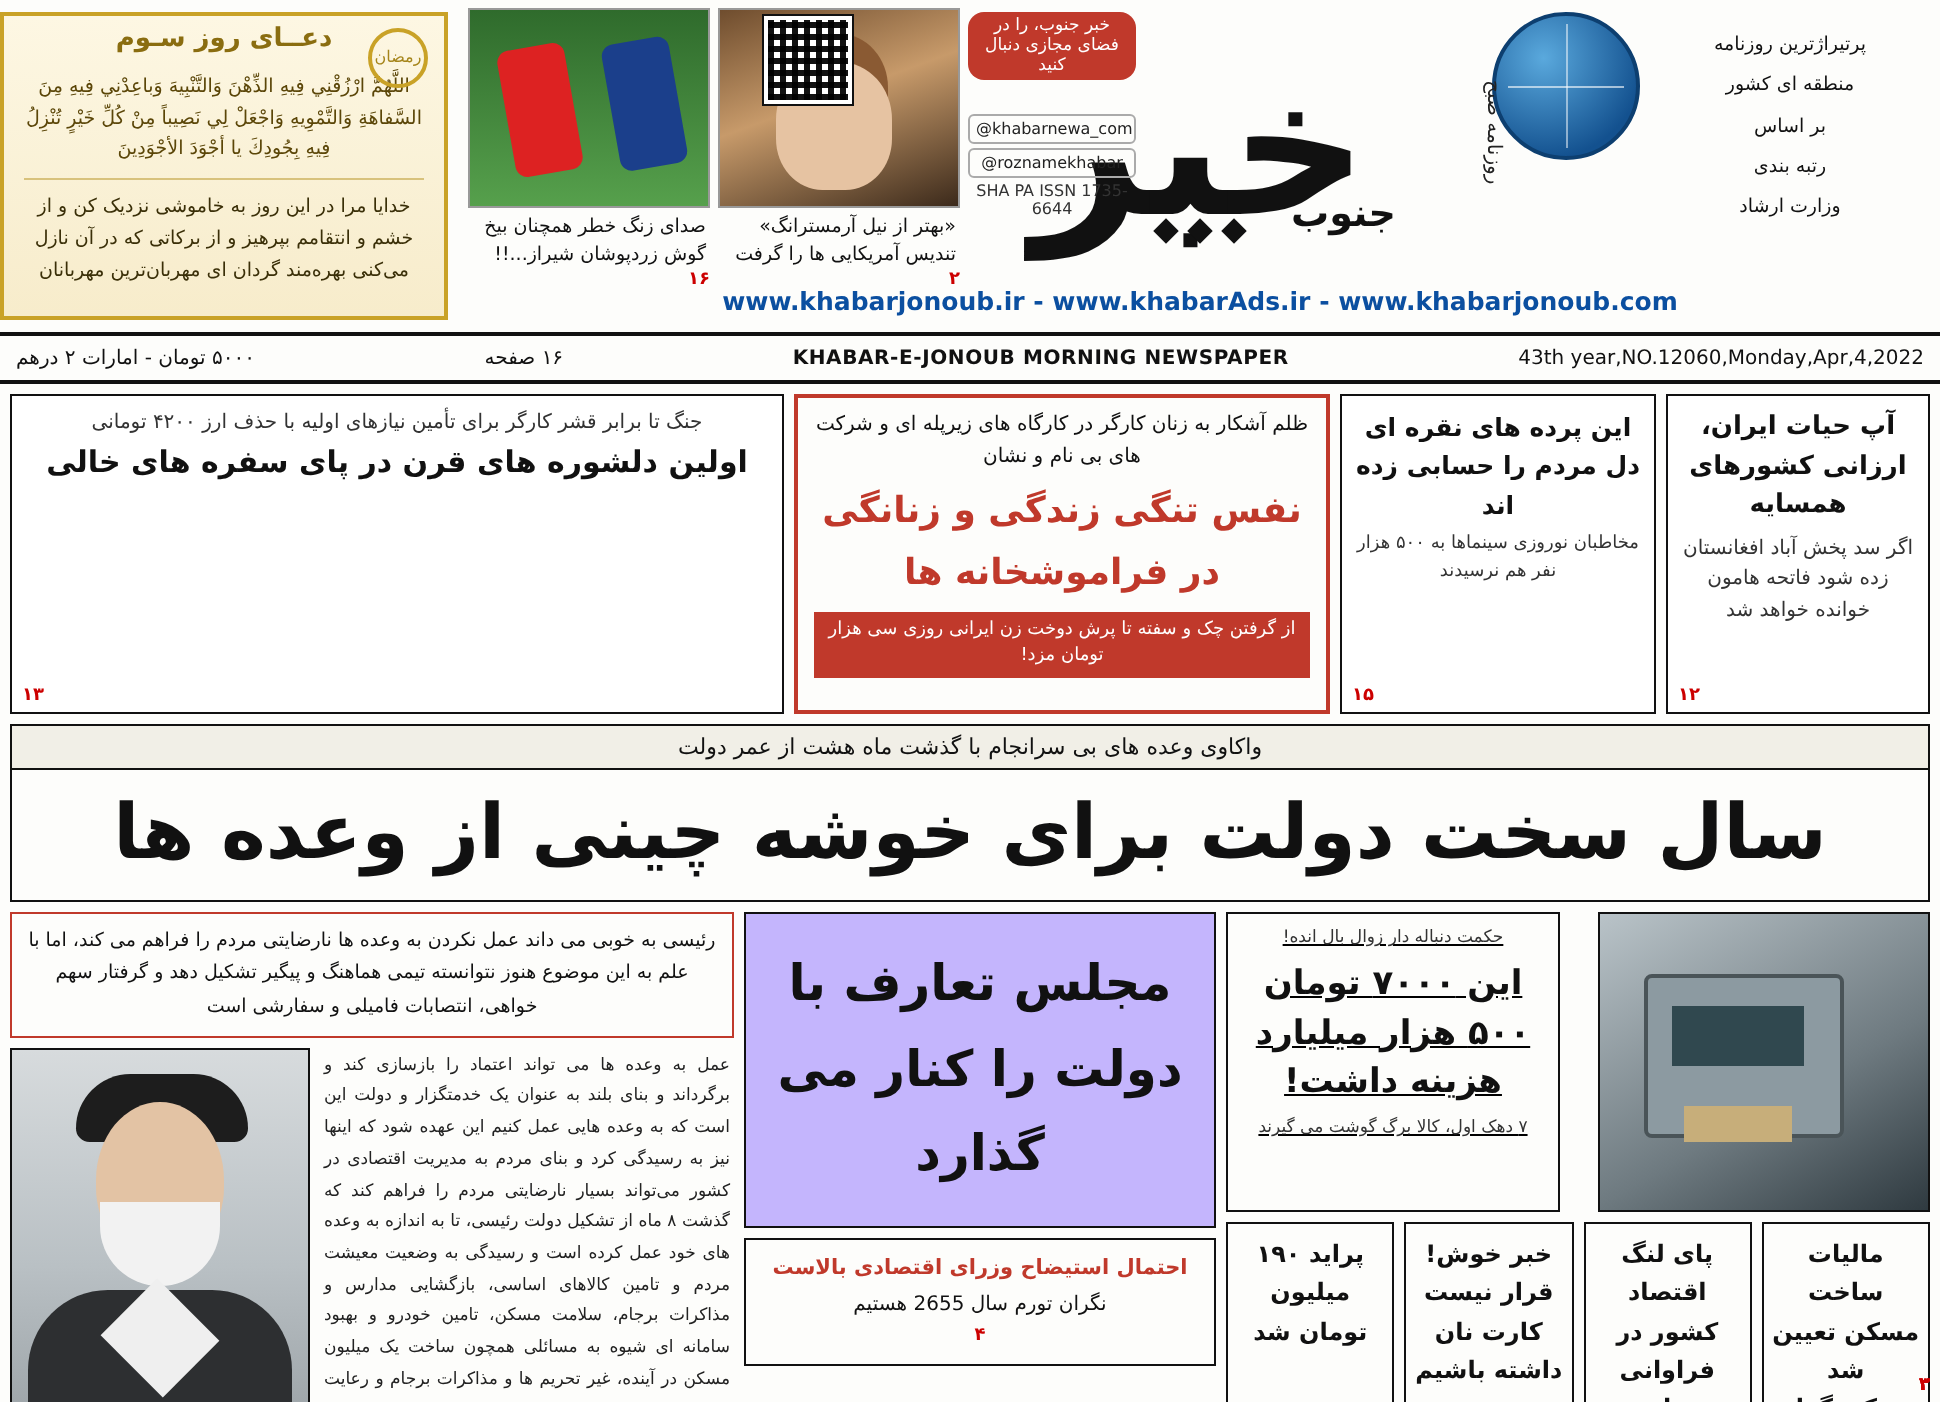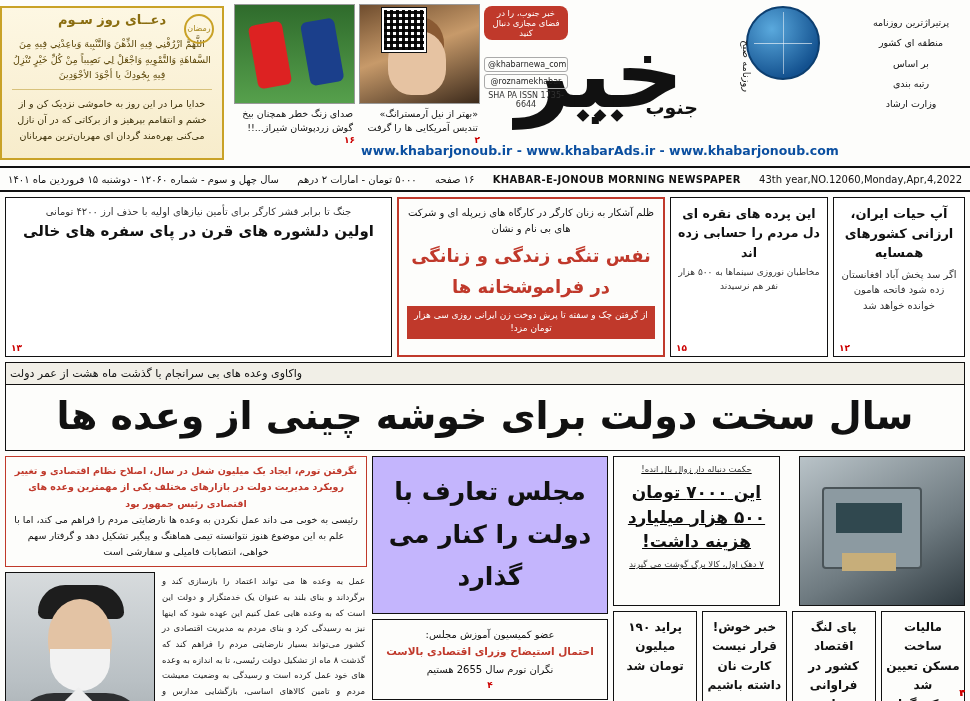--- a/index.html
+++ b/index.html
@@ -197,21 +197,21 @@
   .col-c p { margin: 0; font-size: 9px; line-height: 1.55; color: #333; }
 
   .col-d { flex: 1; padding: 6px 8px 14px; text-align: center; }
   .col-d h3 { margin: 0 0 6px; font-size: 15px; line-height: 1.55; color: #111; }
   .col-d .sub { font-size: 10px; line-height: 1.6; color: #333; }
 
   
   .headband { margin-top: 5px; border: 1px solid #111; }
   .headband .lead {
     background: #f1efe7; border-bottom: 1px solid #111;
-    font-size: 11px; padding: 4px; text-align: left; color: #111;
+    font-size: 11px; padding: 4px; text-align: center; color: #111;
   }
   .headband h1 {
     margin: 0; padding: 8px 6px 10px; text-align: center;
     font-size: 38px; line-height: 1.25; color: #111; font-weight: bold;
   }
 
   
   .lower { display: flex; gap: 5px; margin-top: 5px; align-items: flex-start; }
 
   .left-col { width: 352px; display: flex; flex-direction: column; gap: 5px; }
@@ -313,21 +313,21 @@
       <div class="logo-vertical">روزنامه صبح</div>
       <div class="logo-word">خبر</div>
       <div class="logo-sub">جنوب</div>
       <div class="diamonds">
           <i></i>
           <i></i>
           <i></i>
         </div>
       <div class="web-line">www.khabarjonoub.ir - www.khabarAds.ir - www.khabarjonoub.com</div>
 
-      <div class="left-info" style="position:absolute; right:0; top:8px;">
+      <div class="left-info" style="position:absolute; right:16px; top:8px;">
         <div class="ln">پرتیراژترین روزنامه</div>
         <div class="ln">منطقه ای کشور</div>
         <div class="ln">بر اساس</div>
         <div class="ln">رتبه بندی</div>
         <div class="ln">وزارت ارشاد</div>
       </div>
 
       <div class="photo-tiles">
         <div class="tile">
           <div class="ph p1"></div>
@@ -350,21 +350,20 @@
 
       <div class="qr" style="position:absolute; top:8px; left:152px;"></div>
     </div>
   </div>
 
   <div class="infobar">
     <div class="seg">43th year,NO.12060,Monday,Apr,4,2022</div>
     <div class="seg mid">KHABAR-E-JONOUB MORNING NEWSPAPER</div>
     <div class="seg">۱۶ صفحه</div>
     <div class="seg">۵۰۰۰ تومان - امارات ۲ درهم</div>
-    <div class="seg">سال چهل و سوم - شماره ۱۲۰۶۰ - دوشنبه ۱۵ فروردین ماه ۱۴۰۱</div>
   </div>
 
   <div class="body-wrap">
 
     <div class="row1">
       <div class="box col-a">
         <h3>آپ حیات ایران، ارزانی کشورهای همسایه</h3>
         <p>اگر سد پخش آباد افغانستان زده شود فاتحه هامون خوانده خواهد شد</p>
         <span class="pagenum">۱۲</span>
       </div>
@@ -427,30 +426,28 @@
           </div>
         </div>
 
       </div>
 
       <div class="mid-col">
         <div class="majles">
           <h2>مجلس تعارف با دولت را کنار می گذارد</h2>
         </div>
         <div class="majles-note">
-          <div>عضو کمیسیون آموزش مجلس:</div>
           <div class="red">احتمال استیضاح وزرای اقتصادی بالاست</div>
           <div>نگران تورم سال 2655 هستیم</div>
           <div class="pg">۴</div>
         </div>
       </div>
 
       <div class="right-col">
         <div class="quote-box">
-          <div class="b">نگرفتن تورم، ایجاد یک میلیون شغل در سال، اصلاح نظام اقتصادی و تغییر رویکرد مدیریت دولت در بازارهای مختلف یکی از مهمترین وعده های اقتصادی رئیس جمهور بود</div>
           <div>رئیسی به خوبی می داند عمل نکردن به وعده ها نارضایتی مردم را فراهم می کند، اما با علم به این موضوع هنوز نتوانسته تیمی هماهنگ و پیگیر تشکیل دهد و گرفتار سهم خواهی، انتصابات فامیلی و سفارشی است</div>
         </div>
         <div class="two">
           <div class="article">
             <div>عمل به وعده ها می تواند اعتماد را بازسازی کند و برگرداند و بنای بلند به عنوان یک خدمتگزار و دولت این است که به وعده هایی عمل کنیم این عهده شود که اینها نیز به رسیدگی کرد و بنای مردم به مدیریت اقتصادی در کشور می‌تواند بسیار نارضایتی مردم را فراهم کند که گذشت ۸ ماه از تشکیل دولت رئیسی، تا به اندازه به وعده های خود عمل کرده است و رسیدگی به وضعیت معیشت مردم و تامین کالاهای اساسی، بازگشایی مدارس و مذاکرات برجام، سلامت مسکن، تامین خودرو و بهبود سامانه ای شیوه به مسائلی همچون ساخت یک میلیون مسکن در آینده، غیر تحریم ها و مذاکرات برجام و رعایت دستورالعمل های بهداشتی پرداخت.</div>
 
           </div>
           <div class="portrait">
             <div class="turban"></div>
             <div class="head"></div>

